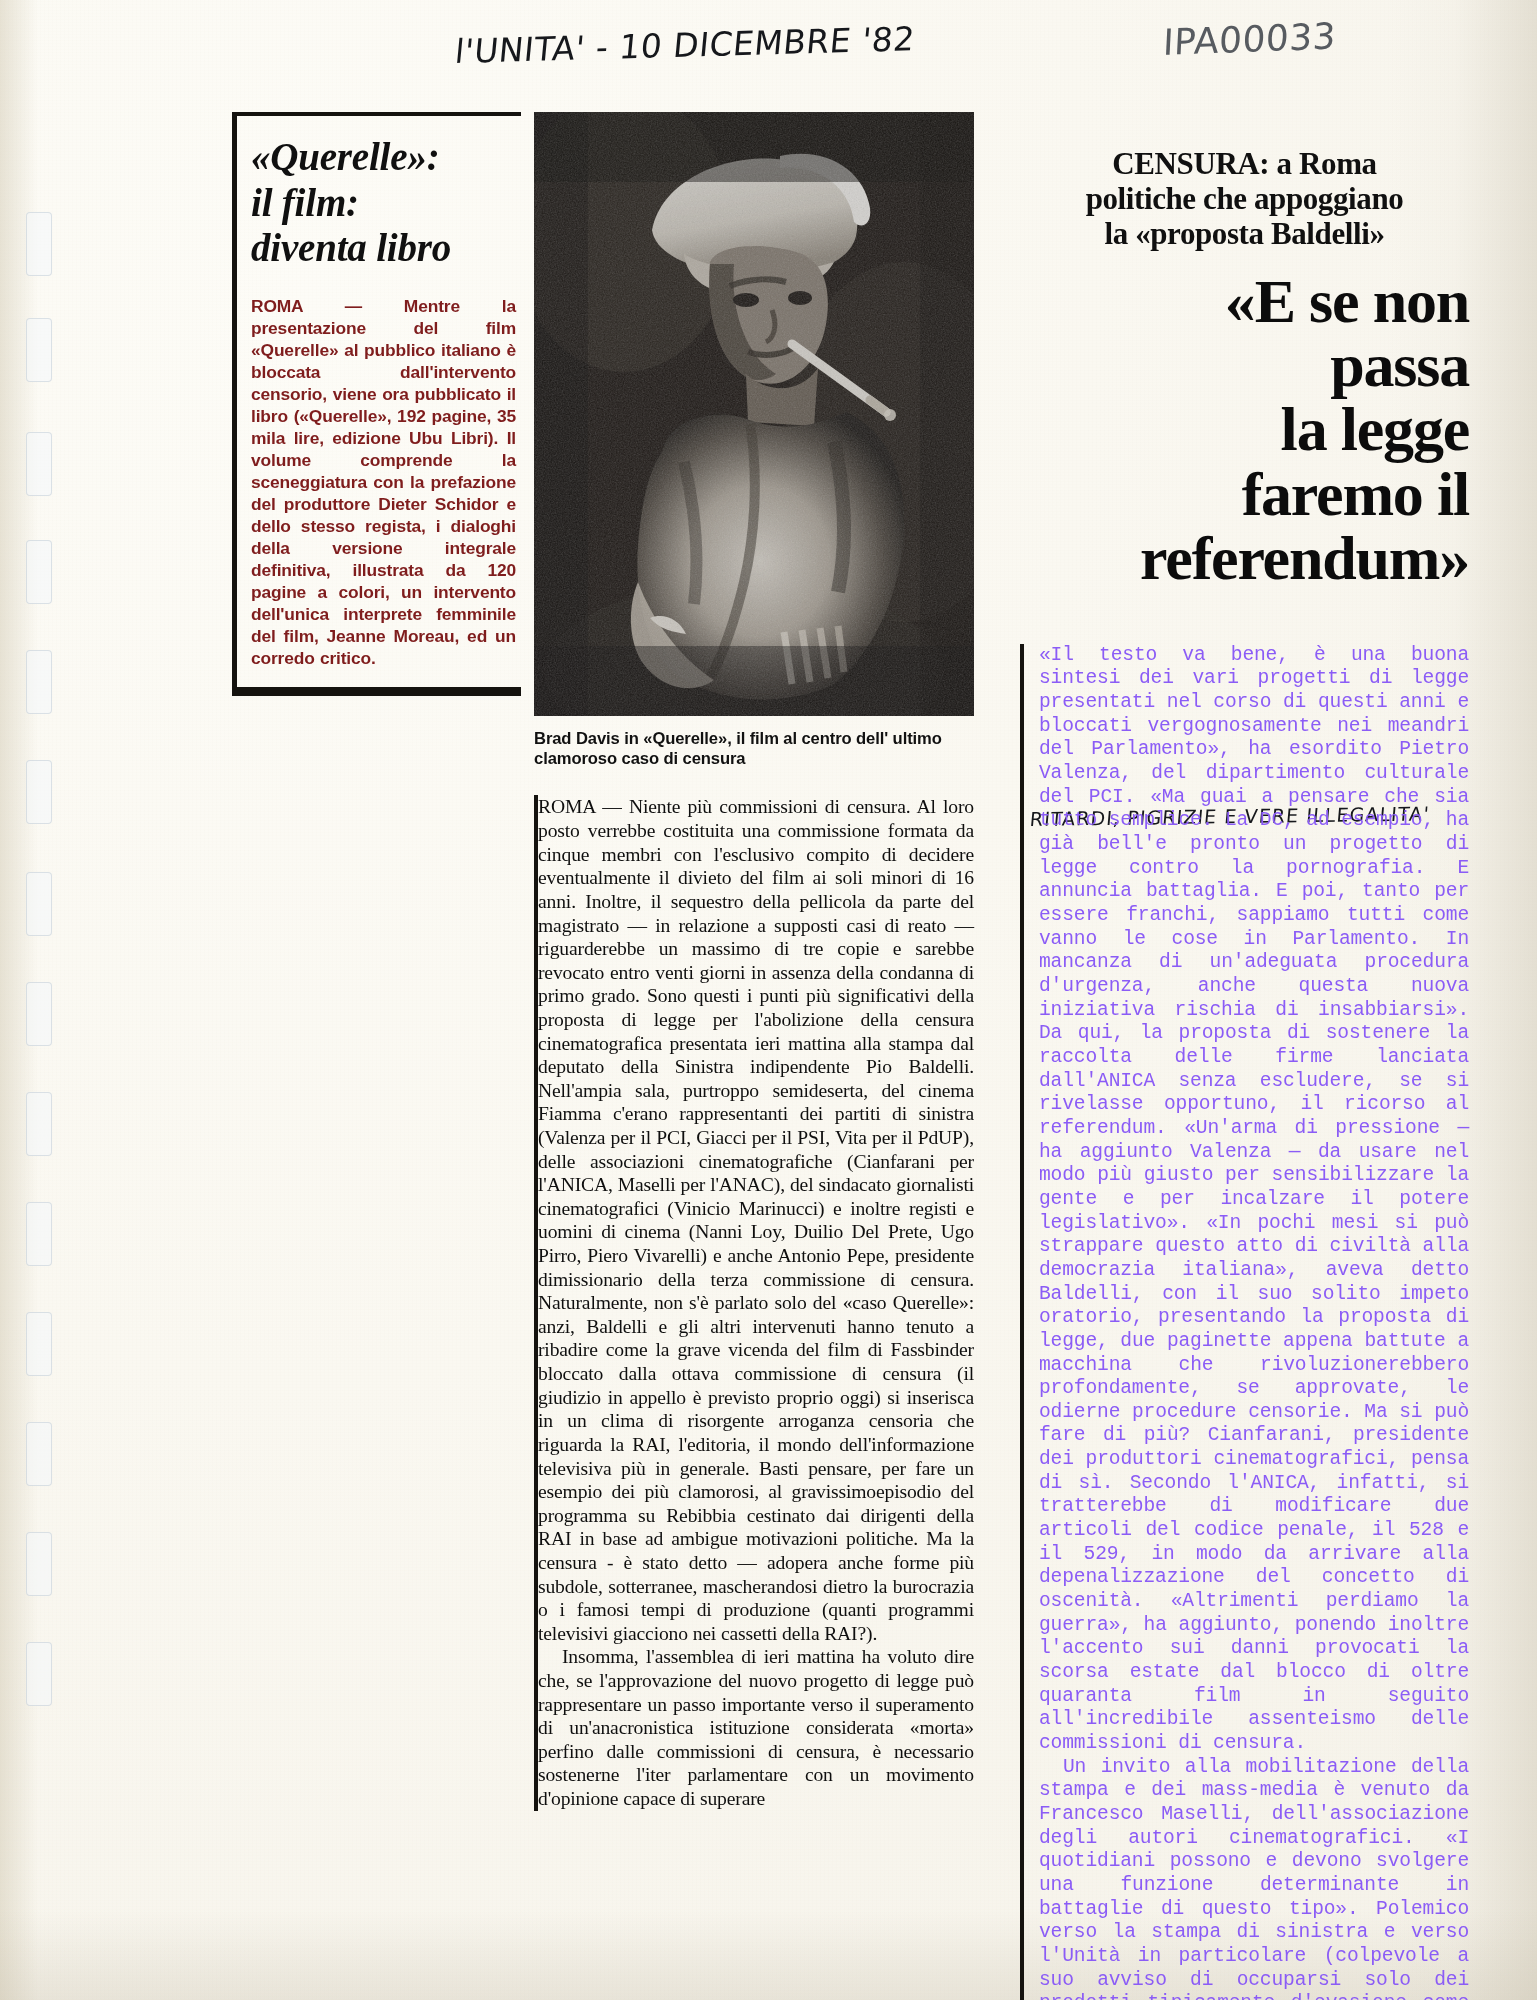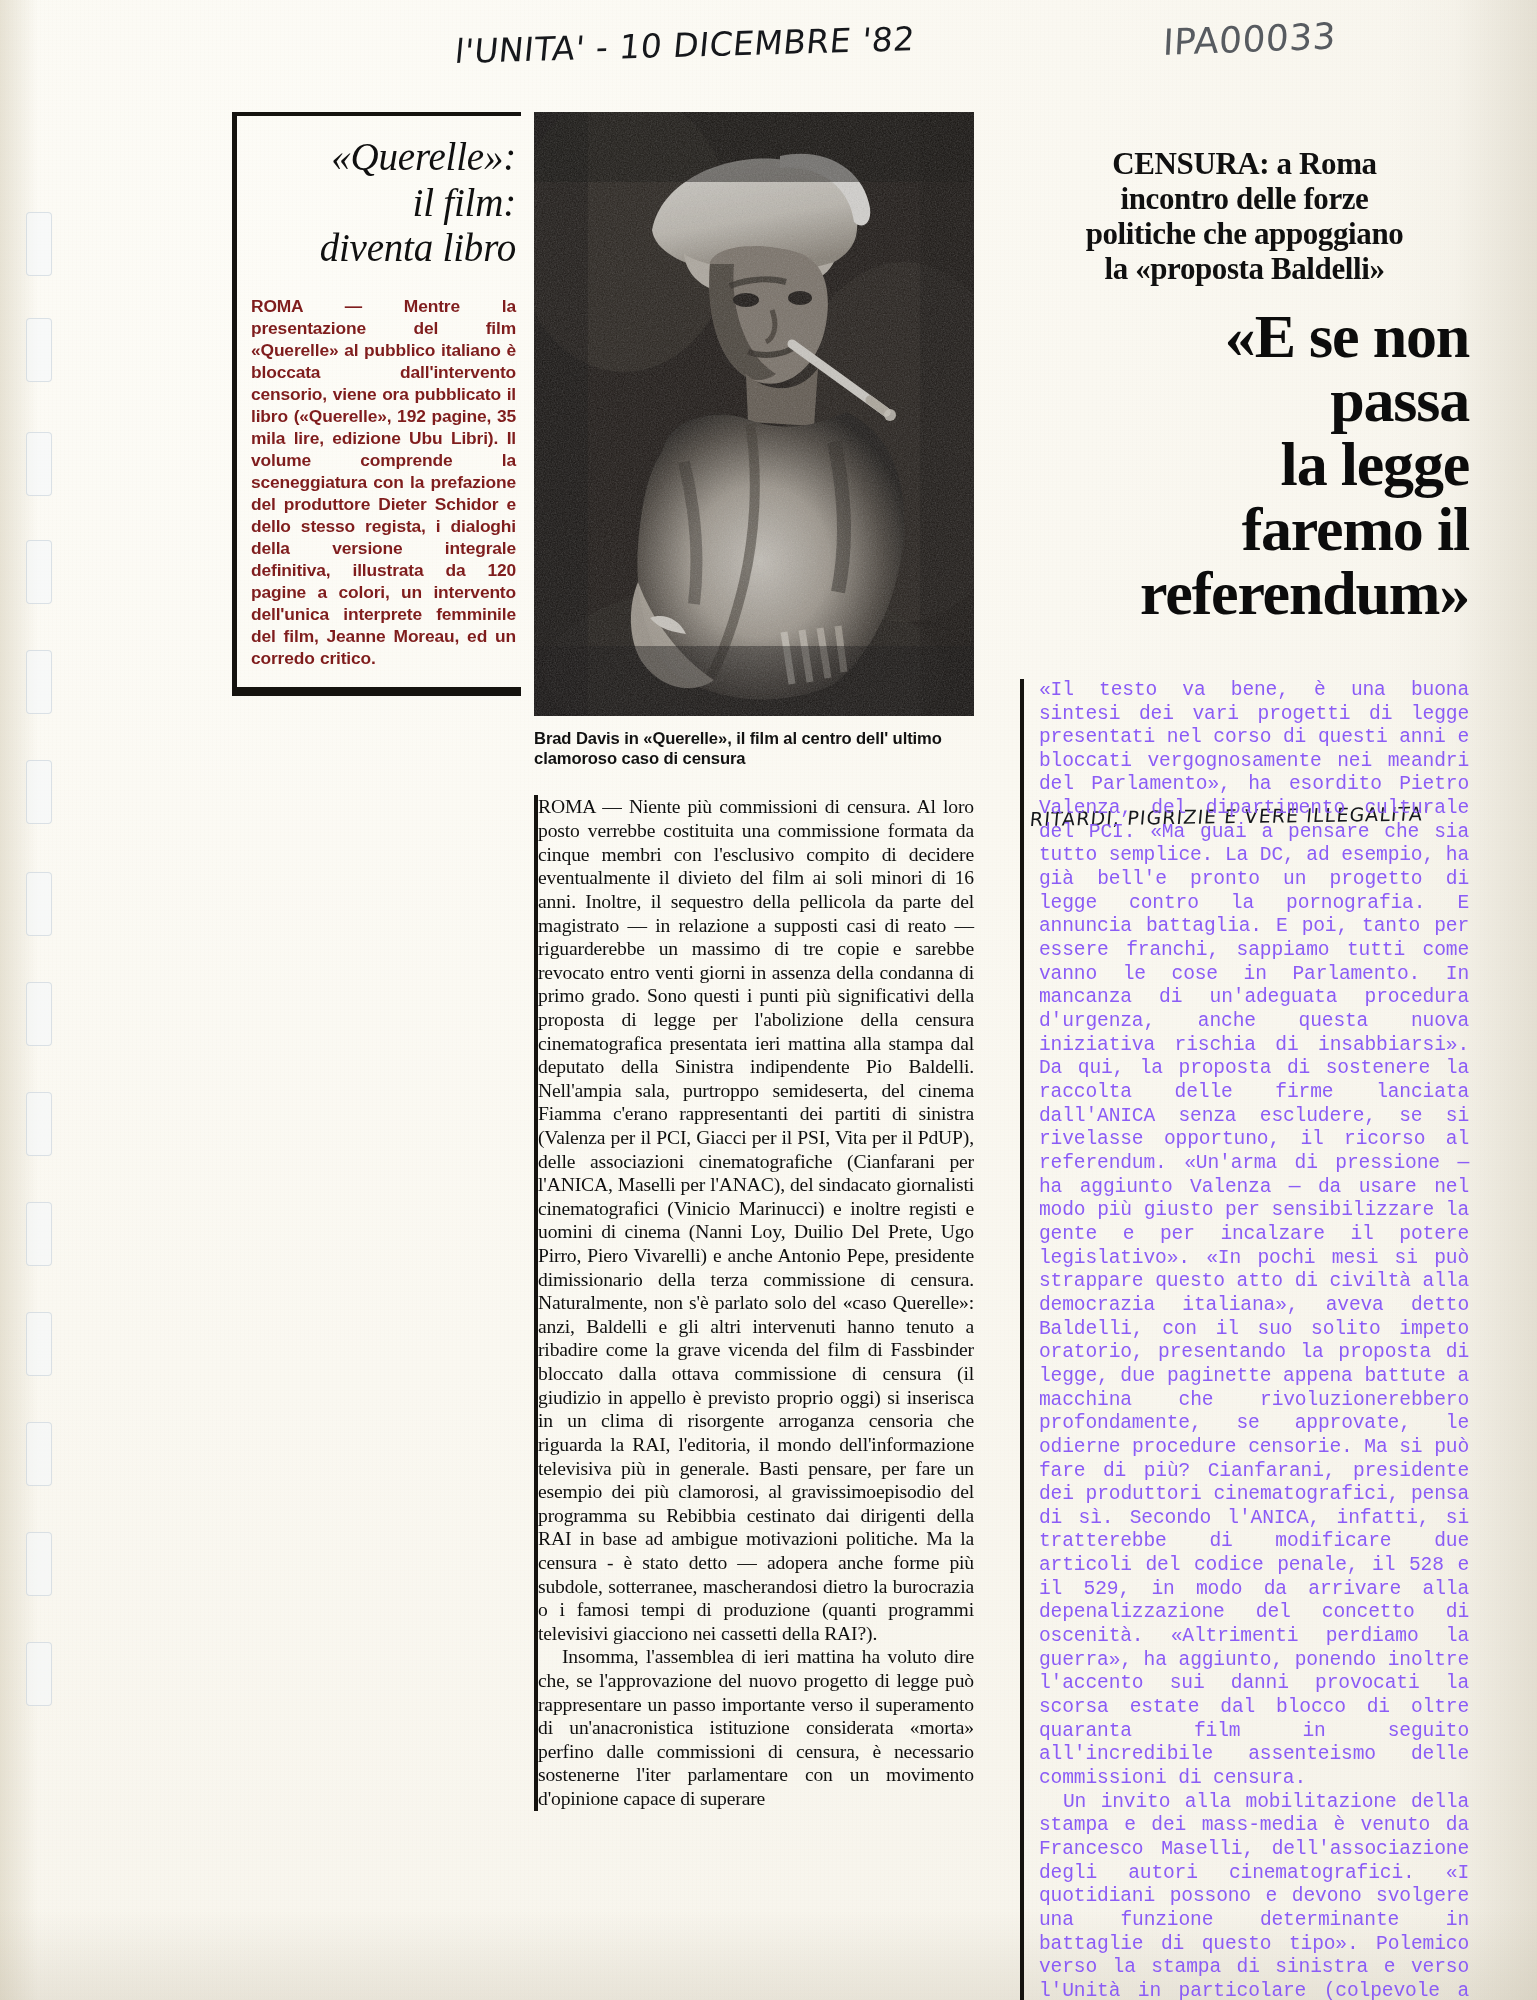--- a/index.html
+++ b/index.html
@@ -116,24 +116,24 @@
     position: absolute;
     left: 0; top: 0;
     width: 284px;
     height: 4px;
     background: #15130f;
   }
   #headline-left {
     margin: 22px 0 0 0;
     font-family: "Liberation Serif", serif;
     font-style: italic;
-    font-weight: 400;
+    font-weight: 700;
     font-size: 39px;
     line-height: 1.17;
-    text-align: right;
+    text-align: left;
     color: #101010;
     letter-spacing: -0.2px;
   }
   #headline-left .hl-line { display: block; }
 
   #col-left-body {
     margin-top: 24px;
     font-family: "Liberation Sans", sans-serif;
     font-weight: 700;
     font-size: 17.4px;
@@ -387,21 +387,20 @@
     <div id="col-mid-body">
       <p>ROMA — Niente più commissioni di censura. Al loro posto verrebbe costituita una commissione formata da cinque membri con l'esclusivo compito di decidere eventualmente il divieto del film ai soli minori di 16 anni. Inoltre, il sequestro della pellicola da parte del magistrato — in relazione a supposti casi di reato — riguarderebbe un massimo di tre copie e sarebbe revocato entro venti giorni in assenza della condanna di primo grado. Sono questi i punti più significativi della proposta di legge per l'abolizione della censura cinematografica presentata ieri mattina alla stampa dal deputato della Sinistra indipendente Pio Baldelli. Nell'ampia sala, purtroppo semideserta, del cinema Fiamma c'erano rappresentanti dei partiti di sinistra (Valenza per il PCI, Giacci per il PSI, Vita per il PdUP), delle associazioni cinematografiche (Cianfarani per l'ANICA, Maselli per l'ANAC), del sindacato giornalisti cinematografici (Vinicio Marinucci) e inoltre registi e uomini di cinema (Nanni Loy, Duilio Del Prete, Ugo Pirro, Piero Vivarelli) e anche Antonio Pepe, presidente dimissionario della terza commissione di censura. Naturalmente, non s'è parlato solo del «caso Querelle»: anzi, Baldelli e gli altri intervenuti hanno tenuto a ribadire come la grave vicenda del film di Fassbinder bloccato dalla ottava commissione di censura (il giudizio in appello è previsto proprio oggi) si inserisca in un clima di risorgente arroganza censoria che riguarda la RAI, l'editoria, il mondo dell'informazione televisiva più in generale. Basti pensare, per fare un esempio dei più clamorosi, al gravissimoepisodio del programma su Rebibbia cestinato dai dirigenti della RAI in base ad ambigue motivazioni politiche. Ma la censura - è stato detto — adopera anche forme più subdole, sotterranee, mascherandosi dietro la burocrazia o i famosi tempi di produzione (quanti programmi televisivi giacciono nei cassetti della RAI?).</p>
       <p>Insomma, l'assemblea di ieri mattina ha voluto dire che, se l'approvazione del nuovo progetto di legge può rappresentare un passo importante verso il superamento di un'anacronistica istituzione considerata «morta» perfino dalle commissioni di censura, è necessario sostenerne l'iter parlamentare con un movimento d'opinione capace di superare</p>
     </div>
   </div>
 
   <div id="col-right">
 
     <div id="headline-right-kicker">
       <span class="hl-line">CENSURA: a Roma</span>
-      <span class="hl-line">incontro delle forze</span>
       <span class="hl-line">politiche che appoggiano</span>
       <span class="hl-line">la «proposta Baldelli»</span>
     </div>
 
     <div id="headline-right-main">
       <span class="hl-line">«E se non</span>
       <span class="hl-line">passa</span>
       <span class="hl-line">la legge</span>
       <span class="hl-line">faremo il</span>
       <span class="hl-line">referendum»</span>

